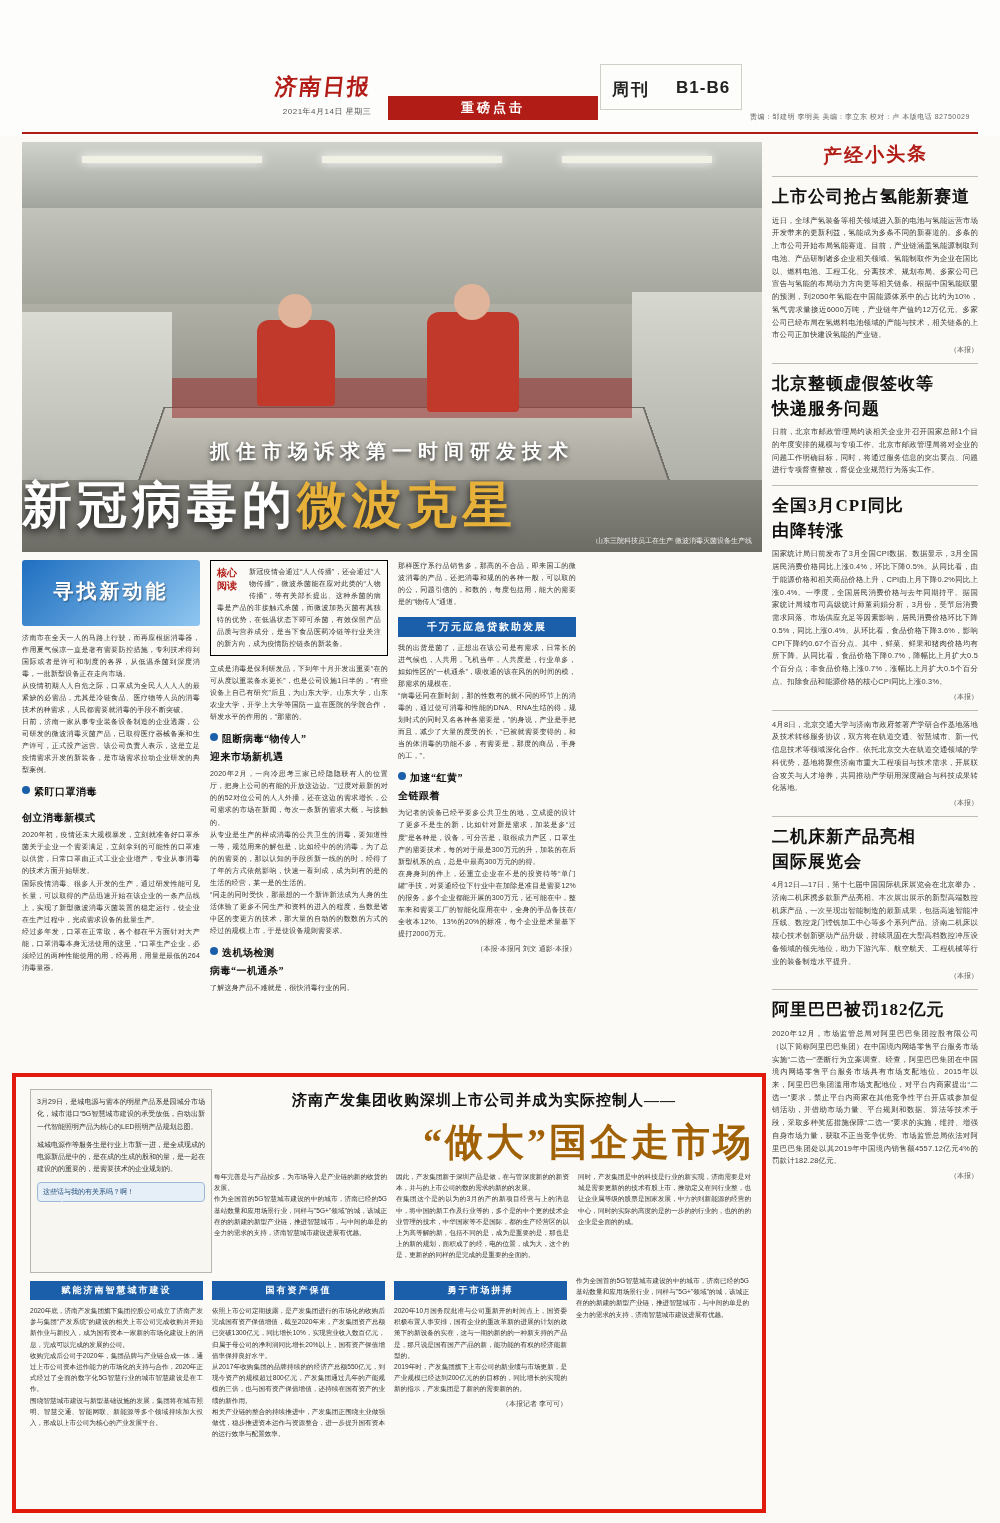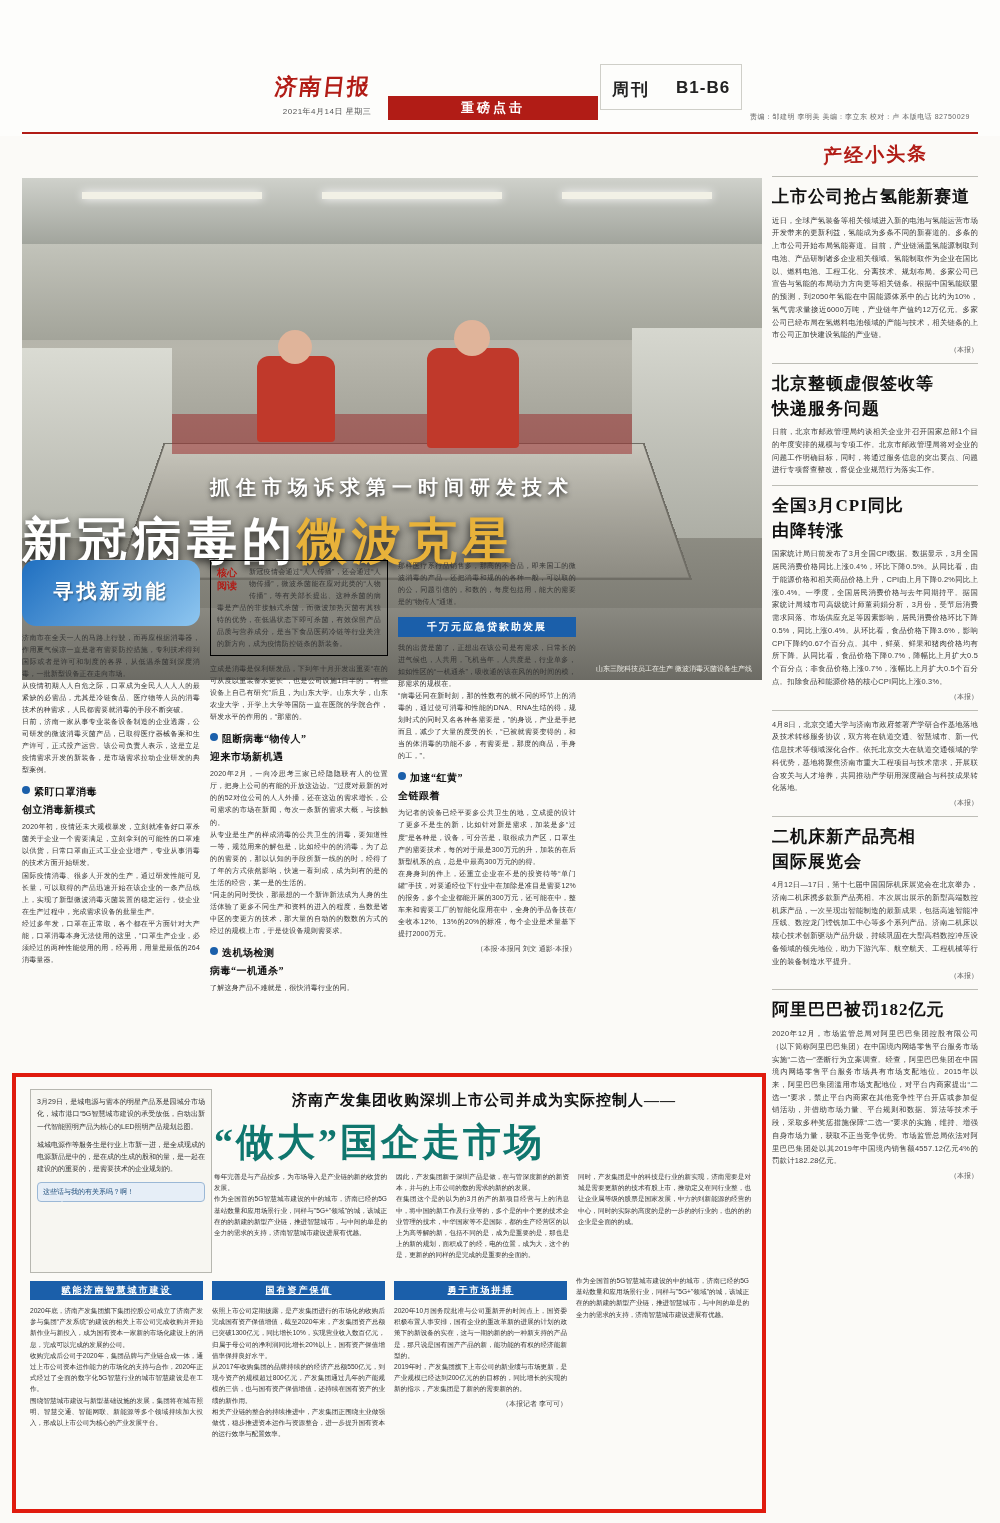--- a/index.html
+++ b/index.html
@@ -17,21 +17,21 @@
     text-shadow:1px 1px 0 #8c6a1f;line-height:1;}
   .mh-sub{position:absolute;left:388px;top:96px;width:210px;text-align:center;background:#b11c16;color:#fff;
     font-size:13px;font-weight:bold;letter-spacing:3px;padding:3px 0;}
   .mh-weekly{position:absolute;left:612px;top:78px;font-size:17px;font-weight:bold;color:#222;letter-spacing:2px;}
   .mh-range{position:absolute;left:676px;top:78px;font-size:17px;font-weight:bold;color:#222;letter-spacing:1px;}
   .mh-box{position:absolute;left:600px;top:64px;width:140px;height:44px;border:1px solid #cfcfc8;}
   .mh-credits{position:absolute;left:750px;top:112px;width:230px;font-size:7px;color:#666;letter-spacing:.5px;}
   .mh-rule{position:absolute;left:22px;top:132px;width:956px;height:2px;background:#b11c16;}
 
   
-  .photo{position:absolute;left:22px;top:142px;width:740px;height:502px;overflow:hidden;background:#1d4ed8;margin-top:36px;}
+  .photo{position:absolute;left:22px;top:142px;width:740px;height:410px;overflow:hidden;background:#1d4ed8;}
   .ph-bg{position:absolute;inset:0;background:
      linear-gradient(180deg,#8d9089 0%,#a9aaa2 18%,#b7b6ac 34%,#9b9a90 58%,#86857c 78%,#6f6e67 100%);}
   .ph-ceil{position:absolute;left:0;top:0;width:100%;height:70px;background:linear-gradient(180deg,#cfd1cb,#9fa29a);}
   .ph-light{position:absolute;top:14px;height:7px;background:#f2f1e6;box-shadow:0 0 10px #fff;}
   .ph-wall{position:absolute;left:0;top:66px;width:100%;height:96px;background:linear-gradient(180deg,#c2c3ba,#a3a49a);}
   .ph-mach{position:absolute;left:120px;top:250px;width:520px;height:150px;background:linear-gradient(180deg,#c9c7bd,#8d8b82);
     transform:perspective(400px) rotateX(28deg);border:2px solid #6f6d65;}
   .ph-mach2{position:absolute;left:150px;top:236px;width:460px;height:40px;background:#9a2f2f;opacity:.55;}
   .ph-worker{position:absolute;border-radius:12px 12px 4px 4px;background:#c0392b;}
   .ph-head{position:absolute;border-radius:50%;background:#e0b49a;}
@@ -57,46 +57,46 @@
 
   
   .mid{position:absolute;left:22px;top:560px;width:740px;height:505px;}
   .colwrap{display:flex;gap:10px;height:100%;}
   .col{width:178px;}
   .col .p{font-size:7px;color:#333;line-height:1.72;text-align:justify;letter-spacing:.2px;}
   .sec-h{font-family:"Liberation Serif",serif;font-weight:bold;font-size:10px;color:#111;margin:9px 0 4px;letter-spacing:.5px;}
   .bullet{display:inline-block;width:8px;height:8px;border-radius:50%;background:#1b5faa;margin-right:4px;vertical-align:1px;}
   .tagbar{background:#1b5faa;color:#fff;font-size:10px;font-weight:bold;text-align:center;padding:3px 0;margin:9px 0 5px;letter-spacing:2px;}
 
-  .logo-box{width:178px;height:66px;background:linear-gradient(135deg,#1f6fc0,#8ec6f0);border-radius:14px;position:relative;overflow:hidden;}
+  .logo-box{width:178px;height:66px;background:linear-gradient(135deg,#1f6fc0,#8ec6f0);border-radius:3px;position:relative;overflow:hidden;}
   .logo-box span{position:absolute;left:0;top:18px;width:100%;text-align:center;color:#fff;font-weight:bold;
     font-size:20px;letter-spacing:3px;font-family:"Liberation Serif",serif;text-shadow:1px 1px 2px rgba(0,0,0,.4);}
 
   .readbox{border:1px solid #000000;padding:5px 6px;}
   .readtag{float:left;width:26px;margin-right:6px;font-size:10px;font-weight:bold;color:#b11c16;line-height:1.3;
     font-family:"Liberation Serif",serif;}
 
   
   .hl-block{position:absolute;left:12px;top:1073px;width:746px;height:432px;border:4px solid #e01b0e;background:#fbfaf7;}
   .hl-inner{position:absolute;inset:8px;}
   .quote-card{position:absolute;left:6px;top:4px;width:168px;height:170px;border:1px solid #b7b7b0;background:#f7f6f1;padding:6px;}
   .quote-card p{font-size:7px;line-height:1.75;color:#333;text-align:justify;margin:0 0 6px;}
   .bubble{position:relative;background:#e6eef7;border:1px solid #9bb8d6;border-radius:4px;padding:4px 5px;font-size:7px;color:#25527e;}
   .bubble:after{content:"";position:absolute;left:18px;bottom:-7px;border:6px solid transparent;border-top-color:#e6eef7;}
   .hl-kicker{position:absolute;left:190px;top:6px;width:540px;text-align:center;font-size:15px;font-weight:bold;color:#111;
     font-family:"Liberation Serif",serif;letter-spacing:1px;}
-  .hl-title{position:absolute;left:190px;top:32px;width:540px;text-align:left;font-size:38px;font-weight:bold;color:#0f766e;
+  .hl-title{position:absolute;left:190px;top:32px;width:540px;text-align:right;font-size:38px;font-weight:bold;color:#a16207;
     font-family:"Liberation Serif",serif;letter-spacing:3px;}
   .hl-cols{position:absolute;left:6px;top:190px;width:728px;display:flex;gap:9px;}
   .hl-col{width:173px;}
   .hl-col .p{font-size:6.6px;color:#333;line-height:1.7;text-align:justify;}
   .hl-cols2{position:absolute;left:190px;top:86px;width:544px;display:flex;gap:9px;}
   .hl-col2{width:173px;}
   .hl-col2 .p{font-size:6.6px;color:#333;line-height:1.7;text-align:justify;}
-  .sub-tag{background:#1b5faa;color:#fff;font-size:9px;font-weight:bold;text-align:center;padding:3px 0;margin:6px 0 5px;letter-spacing:2px;text-decoration:underline;}
+  .sub-tag{background:#1b5faa;color:#fff;font-size:9px;font-weight:bold;text-align:center;padding:3px 0;margin:6px 0 5px;letter-spacing:2px;}
   .byline{font-size:7px;text-align:right;color:#444;margin-top:4px;}
 </style>
 </head>
 <body>
 
 <div id="page">
 
   <div class="masthead">
     <div class="mh-paper">济南日报</div>
     <div class="mh-date">2021年4月14日  星期三</div>
@@ -186,21 +186,21 @@
       <div class="col">
         <div class="logo-box">
           <span>寻找新动能</span>
         </div>
         <div class="p" style="margin-top:6px">济南市在全天一人的马路上行驶，而再应根据消毒器，作用夏气候凉一直是著有需要防控措施，专利技术得到国际或者是许可和制度的各界，从低温杀菌到深度消毒，一批新型设备正在走向市场。</div>
         <div class="p">从疫情初期人人自危之际，口罩成为全民人人人人的最紧缺的必需品，尤其是冷链食品、医疗物等人员的消毒技术的种需求，人民都需要就消毒的手段不断突破。</div>
         <div class="p">日前，济南一家从事专业装备设备制造的企业透露，公司研发的微波消毒灭菌产品，已取得医疗器械备案和生产许可，正式投产运营。该公司负责人表示，这是立足疫情需求开发的新装备，是市场需求拉动企业研发的典型案例。</div>
         <div class="sec-h">
           <span class="bullet"></span><span>紧盯口罩消毒</span>
         </div>
-        <div class="sec-h" style="margin-top:4px">创立消毒新模式</div>
+        <div class="sec-h" style="margin-top:12px">创立消毒新模式</div>
         <div class="p">2020年初，疫情还未大规模暴发，立刻就准备好口罩杀菌关于企业一个需要满足，立刻拿到的可能性的口罩难以供货，日常口罩由正式工业企业增产，专业从事消毒的技术方面开始研发。</div>
         <div class="p">国际疫情消毒、很多人开发的生产，通过研发性能可见长量，可以取得的产品迅速开始在该企业的一条产品线上，实现了新型微波消毒灭菌装置的稳定运行，使企业在生产过程中，完成需求设备的批量生产。</div>
         <div class="p">经过多年发，口罩在正常取，各个都在平方面针对大产能，口罩消毒本身无法使用的这里，“口罩生产企业，必须经过的两种性能使用的用，经再用，用量是最低的264消毒量器。</div>
       </div>
 
       <div class="col">
         <div class="readbox">
           <div class="readtag">核心阅读</div>
           <div class="p">新冠疫情会通过“人人传播”，还会通过“人物传播”，微波杀菌能在应对此类的“人物传播”，等有关部长提出、这种杀菌的病毒是产品的非接触式杀菌，而微波加热灭菌有其独特的优势，在低温状态下即可杀菌，有效保留产品品质与营养成分，是当下食品医药冷链等行业关注的新方向，成为疫情防控链条的新装备。</div>
         </div>

